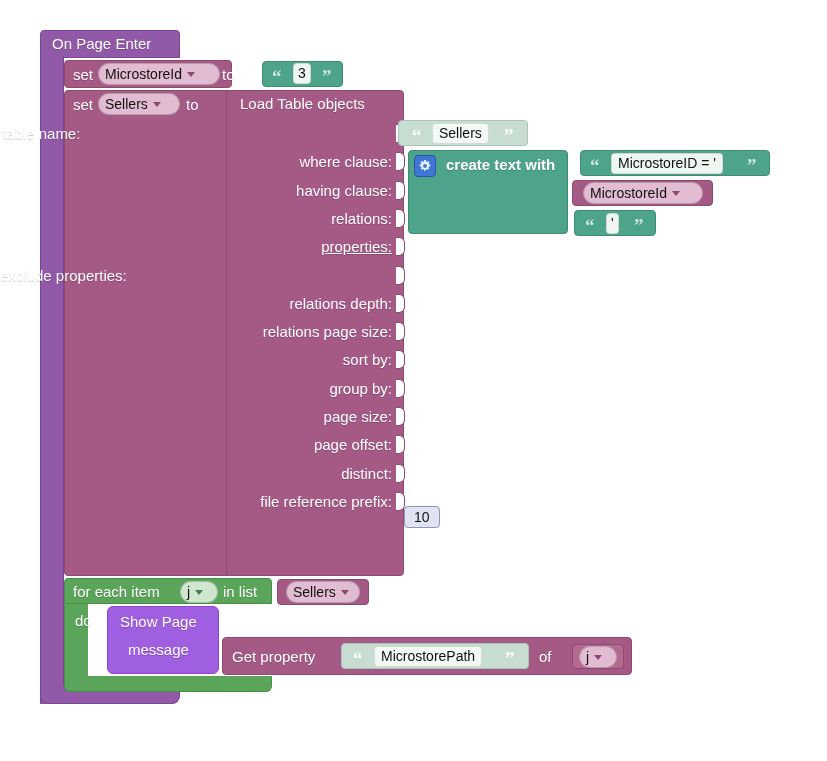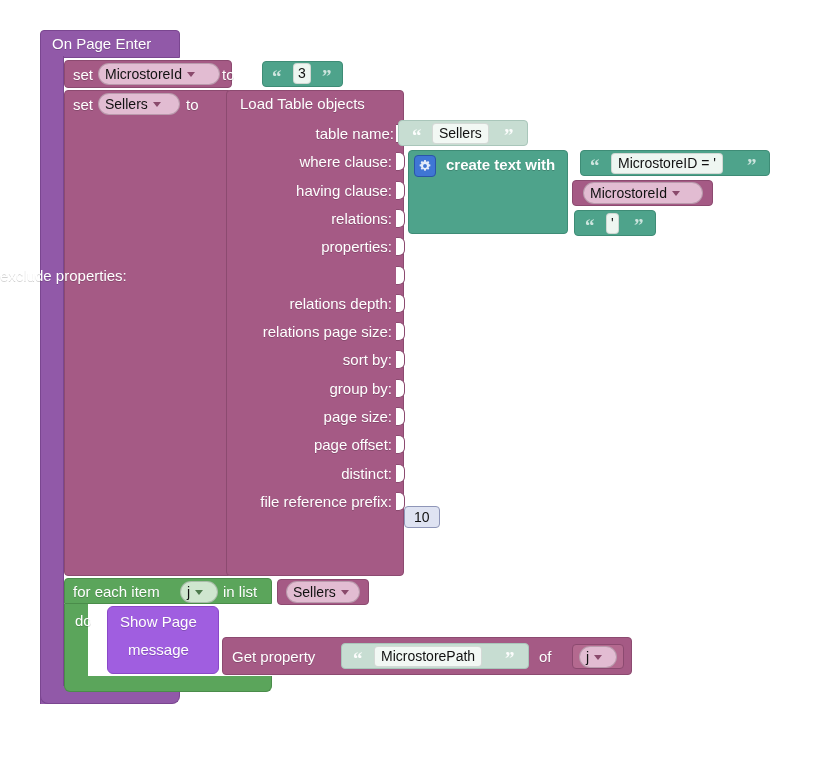--- a/index.html
+++ b/index.html
@@ -80,29 +80,29 @@
   <div class="lbl" style="left:73px;top:97px;">set</div>
   <div class="field" style="left:98px;top:93px;width:82px;">
     <span class="txt">Sellers</span><span class="caret"></span>
   </div>
   <div class="lbl" style="left:186px;top:97px;">to</div>
 
   <div class="blk" style="left:226px;top:90px;width:178px;height:486px;background:#a55a85;border:1px solid #8c4a70;border-radius:4px;"></div>
   <div class="lbl" style="left:240px;top:96px;">Load Table objects</div>
 
   <div id="loadtable-rows">
-      <div class="lbl" style="left: 2px; top: 126px; width: 392px; text-align: right;">table name:</div>
+      <div class="lbl" style="left: 2px; top: 126px; width: 392px; text-align: left;">table name:</div>
       <div class="socket" style="left: 396px; top: 124px; position: absolute; background: rgb(255, 255, 255); border-top: 1px solid rgb(140, 74, 112); border-right: 1px solid rgb(140, 74, 112); border-bottom: 1px solid rgb(140, 74, 112); border-left: none; border-image: initial;"></div>
       <div class="lbl" style="left: 0px; top: 154px; width: 392px; text-align: right;">where clause:</div>
       <div class="socket" style="left: 396px; top: 152px; position: absolute; background: rgb(255, 255, 255); border-top: 1px solid rgb(140, 74, 112); border-right: 1px solid rgb(140, 74, 112); border-bottom: 1px solid rgb(140, 74, 112); border-left: none; border-image: initial;"></div>
       <div class="lbl" style="left: 0px; top: 183px; width: 392px; text-align: right;">having clause:</div>
       <div class="socket" style="left: 396px; top: 181px; position: absolute; background: rgb(255, 255, 255); border-top: 1px solid rgb(140, 74, 112); border-right: 1px solid rgb(140, 74, 112); border-bottom: 1px solid rgb(140, 74, 112); border-left: none; border-image: initial;"></div>
       <div class="lbl" style="left: 0px; top: 211px; width: 392px; text-align: right;">relations:</div>
       <div class="socket" style="left: 396px; top: 209px; position: absolute; background: rgb(255, 255, 255); border-top: 1px solid rgb(140, 74, 112); border-right: 1px solid rgb(140, 74, 112); border-bottom: 1px solid rgb(140, 74, 112); border-left: none; border-image: initial;"></div>
-      <div class="lbl" style="left: 0px; top: 239px; width: 392px; text-align: right;">properties:</div>
+      <div class="lbl" style="left: 0px; top: 239px; width: 392px; text-align: right; text-decoration: underline;">properties:</div>
       <div class="socket" style="left: 396px; top: 237px; position: absolute; background: rgb(255, 255, 255); border-top: 1px solid rgb(140, 74, 112); border-right: 1px solid rgb(140, 74, 112); border-bottom: 1px solid rgb(140, 74, 112); border-left: none; border-image: initial;"></div>
       <div class="lbl" style="left: 0px; top: 268px; width: 392px; text-align: left;">exclude properties:</div>
       <div class="socket" style="left: 396px; top: 266px; position: absolute; background: rgb(255, 255, 255); border-top: 1px solid rgb(140, 74, 112); border-right: 1px solid rgb(140, 74, 112); border-bottom: 1px solid rgb(140, 74, 112); border-left: none; border-image: initial;"></div>
       <div class="lbl" style="left: 0px; top: 296px; width: 392px; text-align: right;">relations depth:</div>
       <div class="socket" style="left: 396px; top: 294px; position: absolute; background: rgb(255, 255, 255); border-top: 1px solid rgb(140, 74, 112); border-right: 1px solid rgb(140, 74, 112); border-bottom: 1px solid rgb(140, 74, 112); border-left: none; border-image: initial;"></div>
       <div class="lbl" style="left: 0px; top: 324px; width: 392px; text-align: right;">relations page size:</div>
       <div class="socket" style="left: 396px; top: 322px; position: absolute; background: rgb(255, 255, 255); border-top: 1px solid rgb(140, 74, 112); border-right: 1px solid rgb(140, 74, 112); border-bottom: 1px solid rgb(140, 74, 112); border-left: none; border-image: initial;"></div>
       <div class="lbl" style="left: 0px; top: 352px; width: 392px; text-align: right;">sort by:</div>
       <div class="socket" style="left: 396px; top: 350px; position: absolute; background: rgb(255, 255, 255); border-top: 1px solid rgb(140, 74, 112); border-right: 1px solid rgb(140, 74, 112); border-bottom: 1px solid rgb(140, 74, 112); border-left: none; border-image: initial;"></div>
       <div class="lbl" style="left: 0px; top: 381px; width: 392px; text-align: right;">group by:</div>

